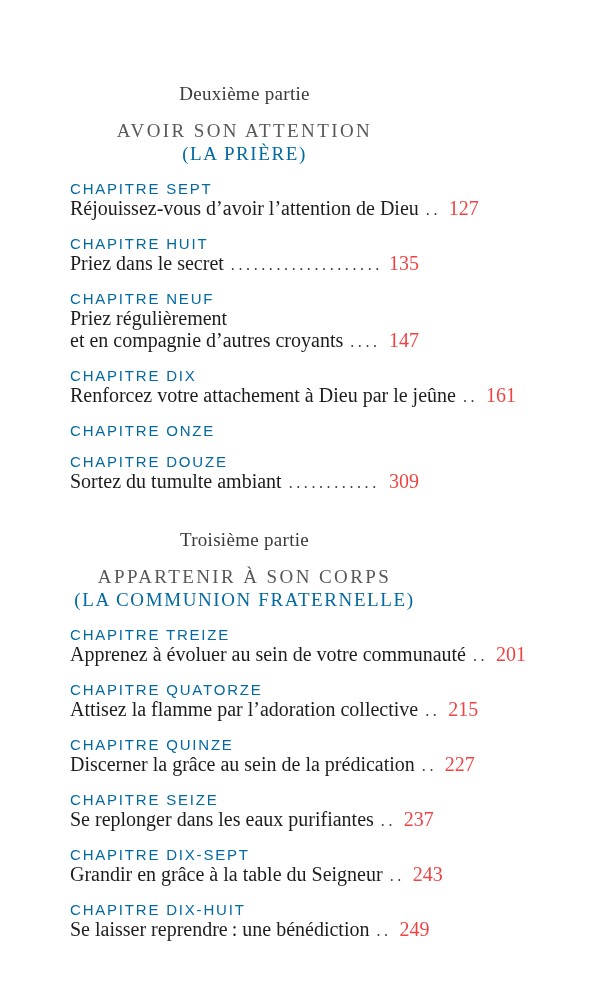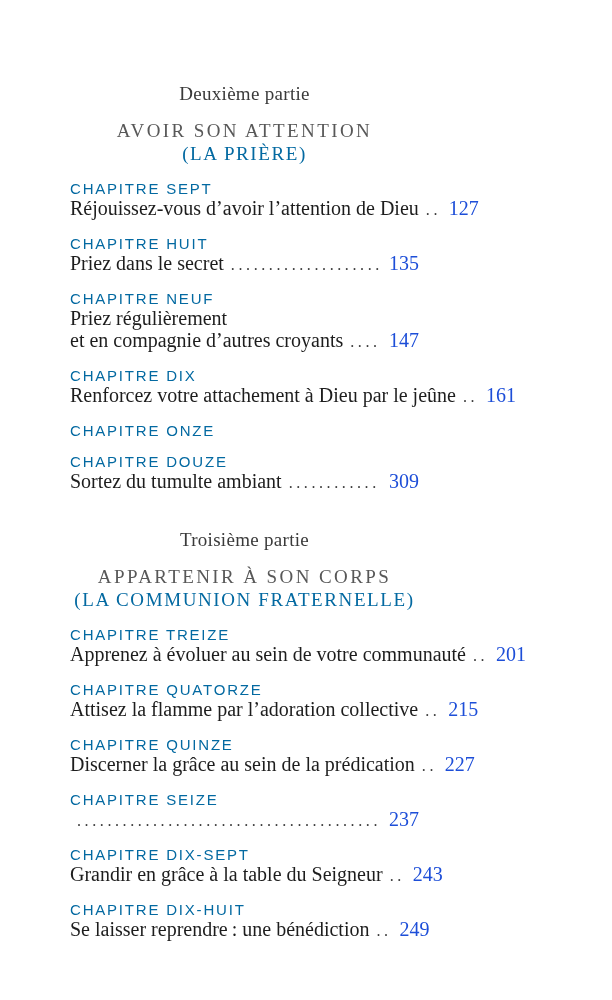--- a/index.html
+++ b/index.html
@@ -81,21 +81,21 @@
   }
   .dots::after {
     content: "......................................................................................";
     font-size: 16px;
     letter-spacing: 3.6px;
     color: #3c3c3c;
   }
   .page-num {
     flex: 0 0 auto;
     font-size: 20px;
-    color: #1d4ed8;
+    color: #ef4444;
   }
 </style>
 </head>
 <body>
 
 <div class="page">
 
   <section>
     <header class="part-heading">
       <div class="part-label">Deuxième partie</div>
@@ -177,20 +177,21 @@
           <div class="chapter-label">CHAPITRE QUINZE</div>
           <div class="title-line title-row">
             <span class="title-text">Discerner la grâce au sein de la prédication</span>
             <span class="dots"></span>
             <span class="page-num">227</span>
           </div>
         </div>
         <div class="entry">
           <div class="chapter-label">CHAPITRE SEIZE</div>
           <div class="title-line title-row">
+            <span class="title-text">Se replonger dans les eaux purifiantes</span>
             <span class="dots"></span>
             <span class="page-num">237</span>
           </div>
         </div>
         <div class="entry">
           <div class="chapter-label">CHAPITRE DIX-SEPT</div>
           <div class="title-line title-row">
             <span class="title-text">Grandir en grâce à la table du Seigneur</span>
             <span class="dots"></span>
             <span class="page-num">243</span>

